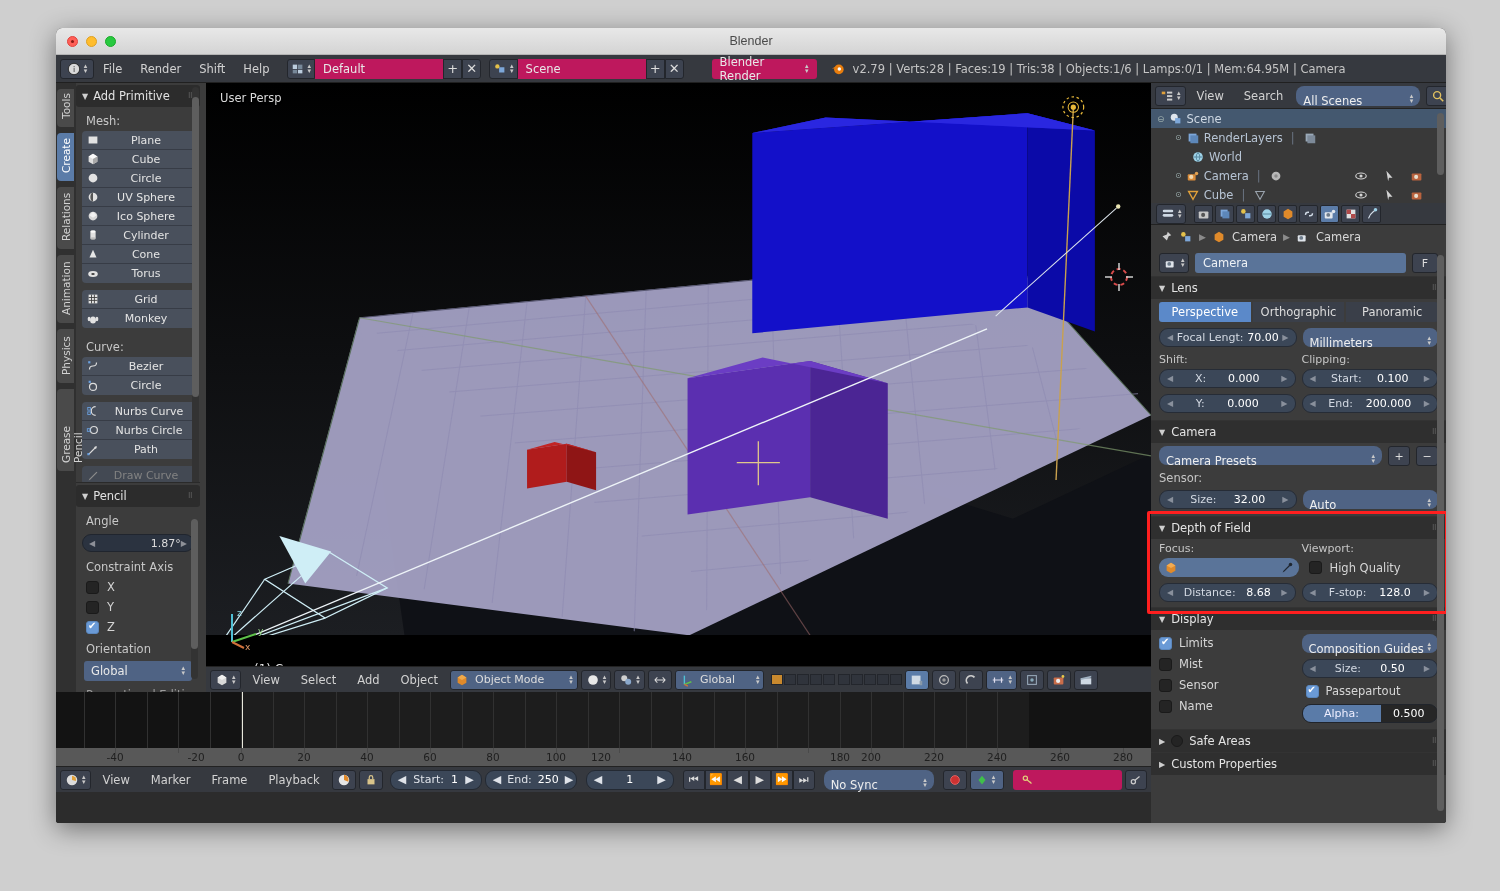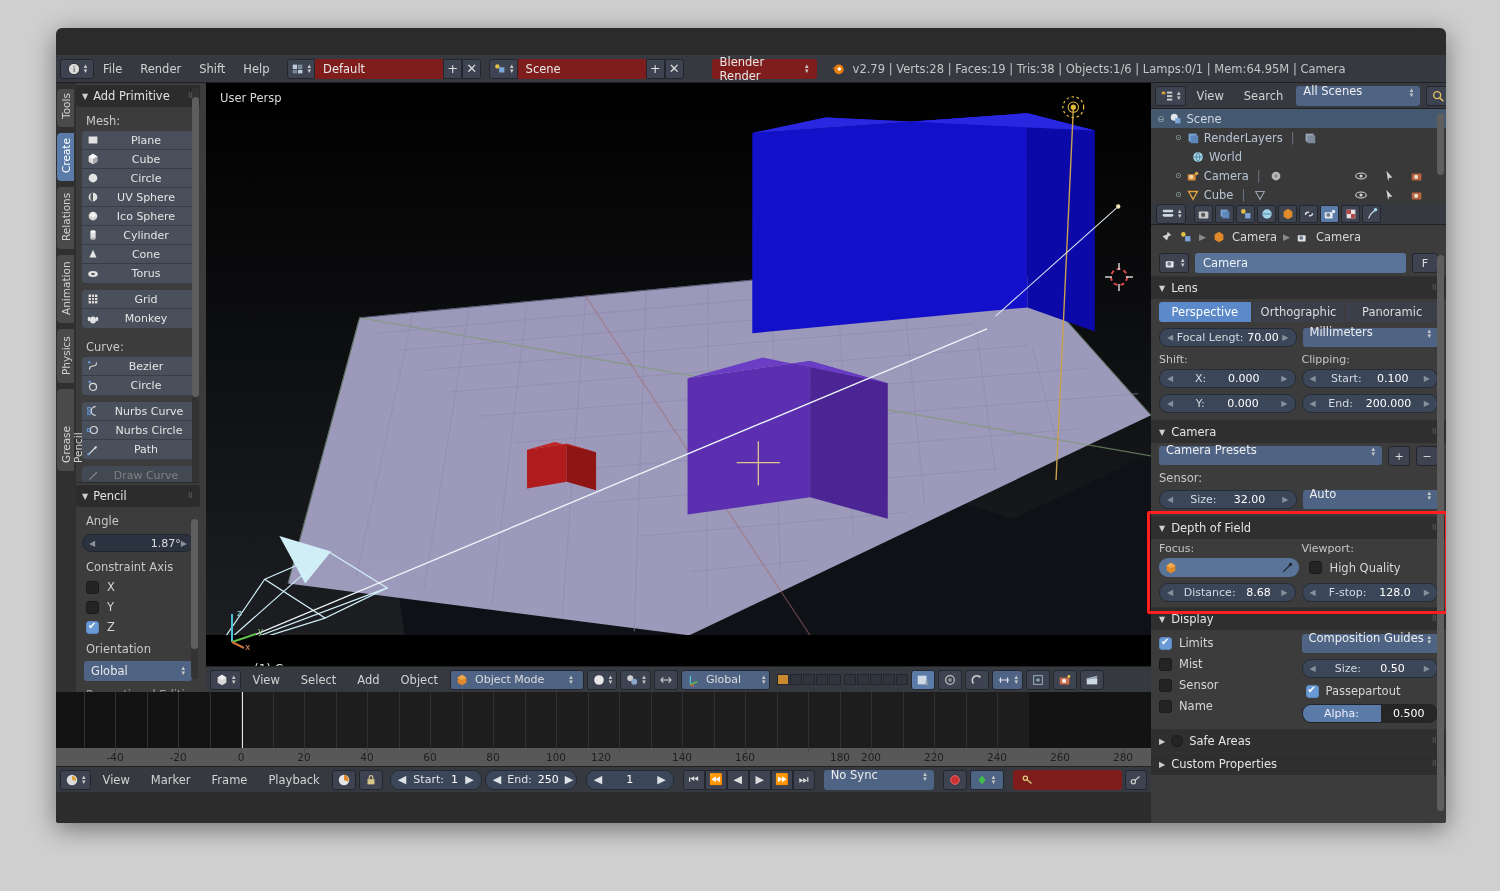--- a/index.html
+++ b/index.html
@@ -44,21 +44,21 @@
     background:#36393f; display:flex; align-items:center; padding:0 4px; gap:0;
     border-bottom:1px solid #202020;
   }
   .hdrbtn {
     height:20px; display:flex; align-items:center; gap:3px;
     background:#3d4350; border:1px solid #23262c; border-radius:3px;
     padding:0 3px; color:#d8d8d8;
   }
   .menu-item { padding:0 9px; color:#d2d2d2; font-size:11.5px; line-height:20px; }
   .dd-field {
-    height:20px; background:#7f1d1d; border-radius:3px; color:#e8e8e8;
+    height:20px; background:#be185d; border-radius:3px; color:#e8e8e8;
     display:flex; align-items:center; padding:0 8px; font-size:11.5px;
   }
   .sq-btn {
     width:19px; height:20px; background:#3d4350; border:1px solid #23262c;
     color:#dcdcdc; display:flex; align-items:center; justify-content:center;
     font-size:13px; line-height:1;
   }
   .updn { display:inline-flex; flex-direction:column; line-height:5px; font-size:7px; color:#c9c9c9;}
   .statline{ color:#c5c5c5; font-size:11.5px; margin-left:8px; white-space:nowrap;}
 
@@ -179,34 +179,42 @@
   .prow{ display:flex; gap:6px; padding:3px 8px; }
   .seg{ flex:1; display:flex; border-radius:3px; overflow:hidden; gap:2px;}
   .segbtn{ flex:1; height:20px; background:#3a3f49; color:#ddd; font-size:11.5px;
            display:flex; align-items:center; justify-content:center;}
   .segbtn.on{ background:#5b89c9; color:#fff;}
   .nf{ flex:1; background:#3b4758; border:1px solid #262c36; border-radius:9px; height:19px;
        display:flex; align-items:center; justify-content:space-between; padding:0 7px;
        color:#dfe3e9; font-size:11px;}
   .nf .l{ color:#d3d9e2;} .nf .v{ color:#ffffff;}
   .nf .a{ color:#89909c; font-size:8px;}
-  .drop{ flex:1; background:#4f6384; border-radius:3px; height:19px; display:flex;
-         align-items:flex-end; justify-content:space-between; padding:8px 7px; color:#eee; font-size:11.5px;}
+  .drop{ flex:1; background:#4f6384; border-radius:8px; height:19px; display:flex;
+         align-items:flex-start; justify-content:space-between; padding:8px 7px; color:#eee; font-size:11.5px;}
   .lblrow{ padding:2px 8px; color:#c6c6c6; font-size:11.5px;}
   .pchk{ display:flex; align-items:center; gap:7px; color:#d6d6d6; font-size:11.5px;}
   #highlight{
     position:absolute; border:3px solid #ff1f1f; border-radius:2px; pointer-events:none;
   }
   .scrollv{ position:absolute; right:2px; width:7px; background:#5e5e5e; border-radius:4px;}
 </style>
 </head>
 <body>
 
 <div id="win">
 
+  <div id="titlebar">
+    <div class="traffic">
+      <span class="dot r"></span>
+      <span class="dot y"></span>
+      <span class="dot g"></span>
+    </div>
+    <div class="title">Blender</div>
+  </div>
 
   <div id="blender">
 
     <div id="topbar">
       <div class="hdrbtn" style="width:34px;justify-content:center;">
         <svg class="ico" viewBox="0 0 16 16">
           <circle cx="8" cy="8" r="6.5" fill="#d9d9d9" stroke="#222"></circle>
             <text x="8" y="11.5" font-size="9" text-anchor="middle" fill="#333">i</text>
         </svg>
         <span class="updn">▴<br>▾</span>
@@ -584,21 +592,21 @@
               <path d="M8 2 L13 5 L13 11 L8 14 L3 11 L3 5 Z" fill="#d8d8d8"></path>
               <path d="M8 2 L13 5 L8 8 L3 5 Z" fill="#f0f0f0"></path>
             </svg>
           <span class="updn">▴<br>▾</span>
         </div>
         <div class="menu-item">View</div>
         <div class="menu-item">Select</div>
         <div class="menu-item">Add</div>
         <div class="menu-item">Object</div>
 
-        <div class="hbtn blue" style="padding-right:10px">
+        <div class="hbtn blue" style="padding-right:4px">
           <svg class="ico" viewBox="0 0 16 16">
               <path d="M8 2 L13 5 L13 11 L8 14 L3 11 L3 5 Z" fill="#e08a2a"></path>
               <path d="M8 2 L13 5 L8 8 L3 5 Z" fill="#f0a94a"></path>
             </svg>
           <span style="padding:0 22px 0 3px">Object Mode</span>
           <span class="updn">▴<br>▾</span>
         </div>
         <div class="hbtn">
           <svg class="ico" viewBox="0 0 16 16">
               <circle cx="8" cy="8" r="5.5" fill="#e8e8e8"></circle>
@@ -723,21 +731,21 @@
           <div class="vline" style="left: 941px;"></div>
           <div class="vline" style="left: 972.5px;"></div>
           <div class="vline" style="left: 1004px;"></div>
           <div class="vline" style="left: 1035.5px;"></div>
           <div class="vline" style="left: 1067px;"></div>
           <div class="past" style="left: 972.5px; width: 122.5px;"></div>
         </div>
       <div id="tlruler">
           <span style="left: 59px;">-40</span>
           <div class="tick" style="left: 59px;"></div>
-          <span style="left: 122px;">-20</span>
+          <span style="left: 140px;">-20</span>
           <div class="tick" style="left: 122px;"></div>
           <span style="left: 185px;">0</span>
           <div class="tick" style="left: 185px;"></div>
           <span style="left: 248px;">20</span>
           <div class="tick" style="left: 248px;"></div>
           <span style="left: 311px;">40</span>
           <div class="tick" style="left: 311px;"></div>
           <span style="left: 374px;">60</span>
           <div class="tick" style="left: 374px;"></div>
           <span style="left: 437px;">80</span>

